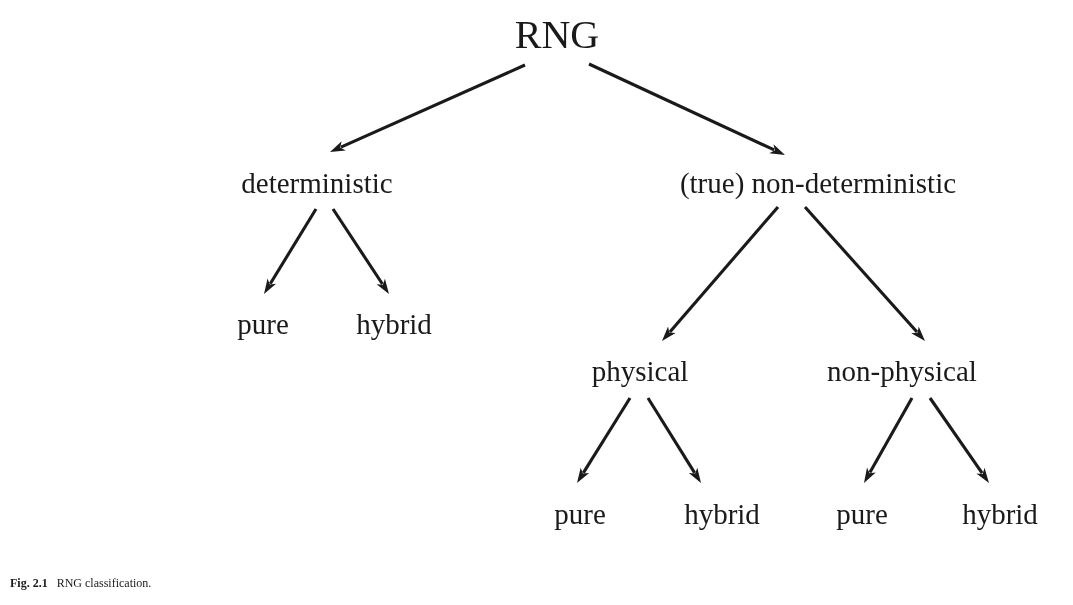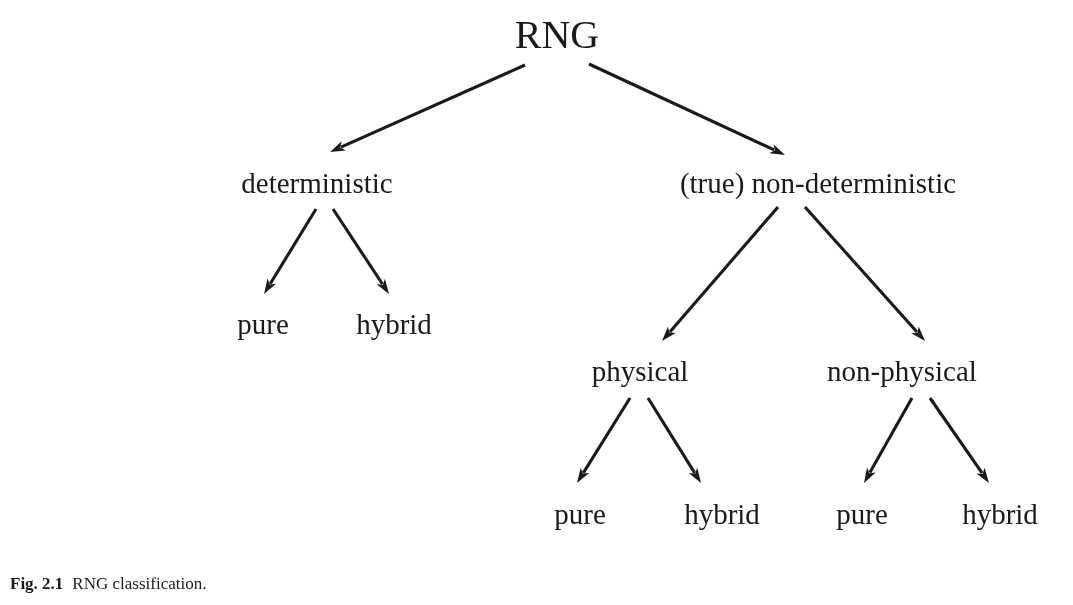--- a/index.html
+++ b/index.html
@@ -47,21 +47,21 @@
     fill: none;
   }
   .arrow-head {
     fill: #1a1a1a;
     stroke: none;
   }
   #caption {
     position: absolute;
     left: 10px;
     top: 573px;
-    font-size: 17px;
+    font-size: 12px;
     line-height: 21px;
     white-space: nowrap;
     color: #1a1a1a;
   }
   #caption .cap-label {
     font-weight: bold;
   }
   #caption .cap-gap {
     display: inline-block;
     width: 9px;

